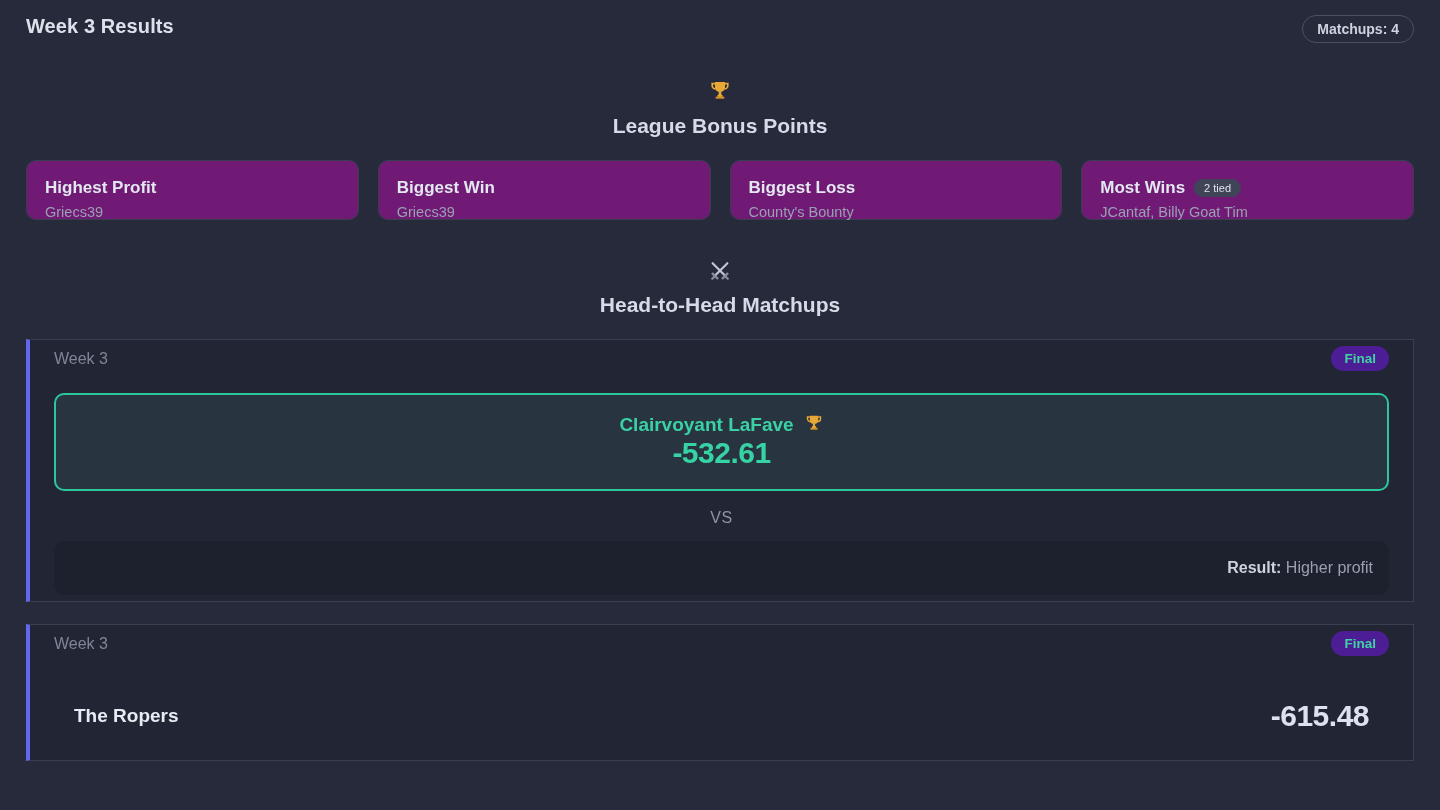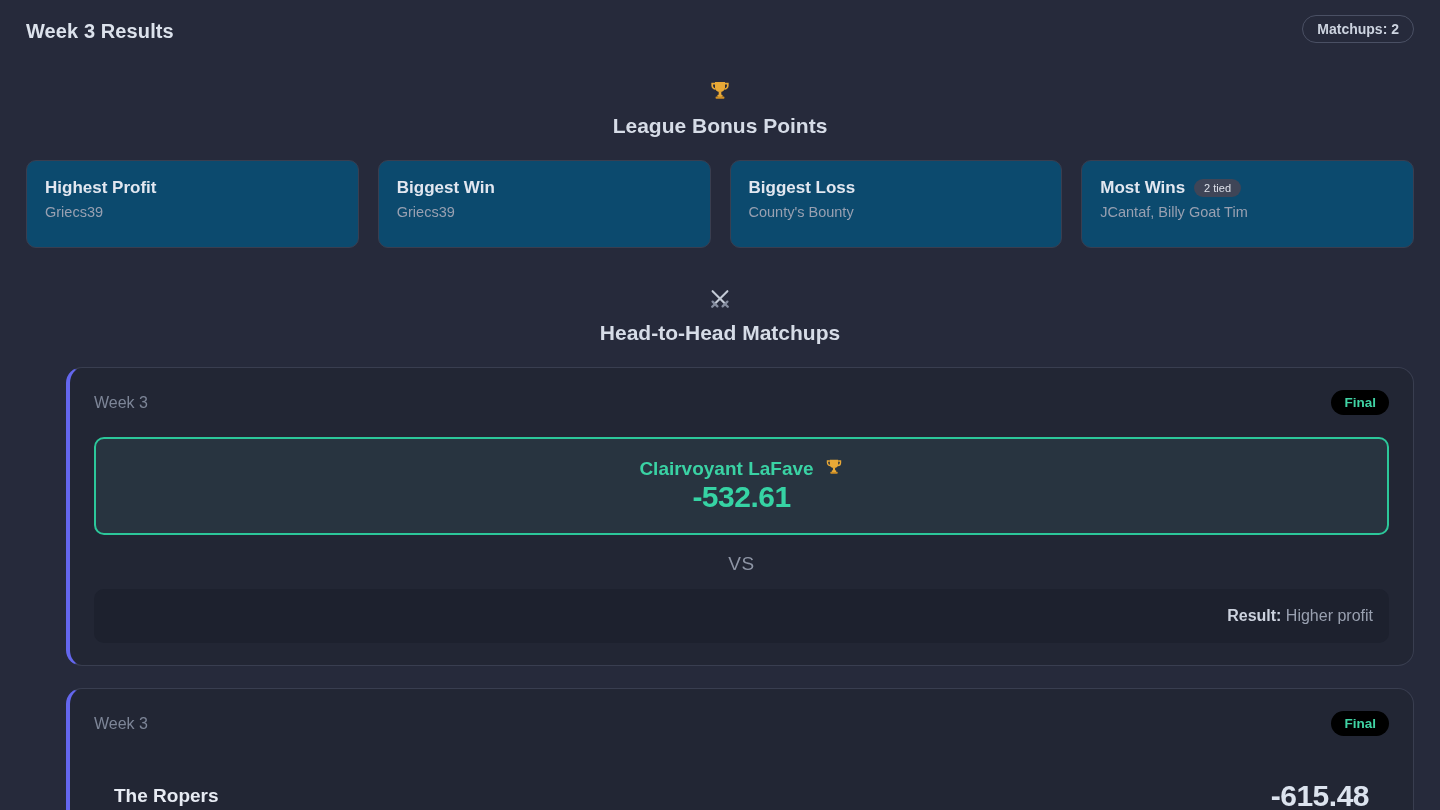--- a/index.html
+++ b/index.html
@@ -5,21 +5,21 @@
   * { margin: 0; padding: 0; box-sizing: border-box; }
   html, body { width: 1440px; height: 810px; overflow: hidden; }
   body {
     background: #262a3b;
     font-family: "Liberation Sans", "DejaVu Sans", sans-serif;
     color: #dce2ec;
   }
   .page { padding: 15px 26px 0 26px; }
 
   
-  .topbar { display: flex; justify-content: space-between; align-items: flex-end; }
+  .topbar { display: flex; justify-content: space-between; align-items: flex-start; }
   .page-title { font-size: 20px; font-weight: 700; color: #dce2ec; letter-spacing: .1px; }
   .count-badge {
     font-size: 14px; font-weight: 600; color: #ccd3df;
     border: 1px solid #4a5064; border-radius: 15px;
     padding: 5px 14px; background: transparent;
   }
 
   
   .section-title {
     display: flex; align-items: center; gap: 10px;
@@ -28,49 +28,48 @@
   .section-title.bonus { margin-top: 37px; }
   .section-title.h2h { margin-top: 39px; }
   .section-title svg { display: block; }
 
   
   .bonus-grid {
     margin-top: 22px;
     display: grid; grid-template-columns: repeat(4, 1fr); gap: 19px;
   }
   .bonus-card {
-    background: #0c4a6e;
+    background: #701a75;
     border: 1px solid #393e50;
     border-radius: 10px;
     padding: 17px 18px 15px 18px;
-    height: 88px;
+    height: 60px;
   }
   .bonus-card .label-row { display: flex; align-items: center; gap: 9px; }
   .bonus-card .label { font-size: 17px; font-weight: 600; color: #e2e7f0; }
   .tied-badge {
     font-size: 11px; font-weight: 400; color: #dde1ea;
     background: #3f4557; border-radius: 11px; padding: 3px 10px;
   }
   .bonus-card .value { margin-top: 6px; font-size: 14.5px; color: #98a0b1; }
 
   
   .matchup-card {
     margin-top: 22px;
     background: #222634;
     border: 1px solid #393e50;
     border-left: 4px solid #6467ee;
-    border-radius: 16px;
-    padding: 22px 24px;
-    margin-left: 40px;
+    border-radius: 0;
+    padding: 6px 24px;
   }
   .card-head { display: flex; justify-content: space-between; align-items: center; }
   .week-label { font-size: 16px; color: #7d8597; font-weight: 500; }
   .final-badge {
     font-size: 13.5px; font-weight: 600; color: #40d3a4;
-    background: #000000; border-radius: 14px; padding: 5px 13px;
+    background: #4c1d95; border-radius: 14px; padding: 5px 13px;
   }
 
   .team-row {
     margin-top: 22px;
     display: flex; justify-content: space-between; align-items: center;
     padding: 19px 18px;
     border-radius: 10px;
     border: 2px solid transparent;
   }
   .team-row.winner {
@@ -78,40 +77,40 @@
     background: #283440;
     flex-direction: column;
   }
   .team-name { font-size: 19px; font-weight: 600; color: #e7ebf3; display: flex; align-items: center; gap: 10px; }
   .team-row.winner .team-name { color: #3ad2a4; }
   .team-score { font-size: 30px; font-weight: 700; color: #dce3ee; letter-spacing: -0.5px; }
   .team-row.winner .team-score { color: #36d3a4; }
 
   .vs-label {
     text-align: center; margin: 18px 0 4px 0;
-    font-size: 19px; font-weight: 500; color: #8e95a5; letter-spacing: .5px;
+    font-size: 16px; font-weight: 500; color: #8e95a5; letter-spacing: .5px;
   }
 
   .result-box {
     margin-top: 14px;
     background: #1d212e;
     border-radius: 10px;
     padding: 18px 16px;
     font-size: 16px; color: #99a0b0; text-align: right;
   }
   .result-box .result-key { font-weight: 700; color: #ccd2de; }
 </style>
 </head>
 <body>
 
 <div class="page">
 
   <div class="topbar">
     <div class="page-title">Week 3 Results</div>
-    <div class="count-badge">Matchups: 2</div>
+    <div class="count-badge">Matchups: 4</div>
   </div>
 
   <div class="section-title bonus">
     <span>
       <svg width="24" height="24" viewBox="0 0 24 24">
         <path fill="#e8a836" d="M7 2h10v5.5a5 4.6 0 0 1-10 0V2z"></path>
         <path fill="none" stroke="#e8a836" stroke-width="1.7" d="M7 3.6H4.2v2a3.4 3.4 0 0 0 3.4 3.4M17 3.6h2.8v2a3.4 3.4 0 0 1-3.4 3.4"></path>
         <rect x="10.7" y="11.8" width="2.6" height="4.6" fill="#e8a836"></rect>
         <rect x="7.6" y="16.4" width="8.8" height="2.4" rx="0.7" fill="#cf8f24"></rect>
         <rect x="9.4" y="14.7" width="5.2" height="2" rx="0.6" fill="#e8a836"></rect>

